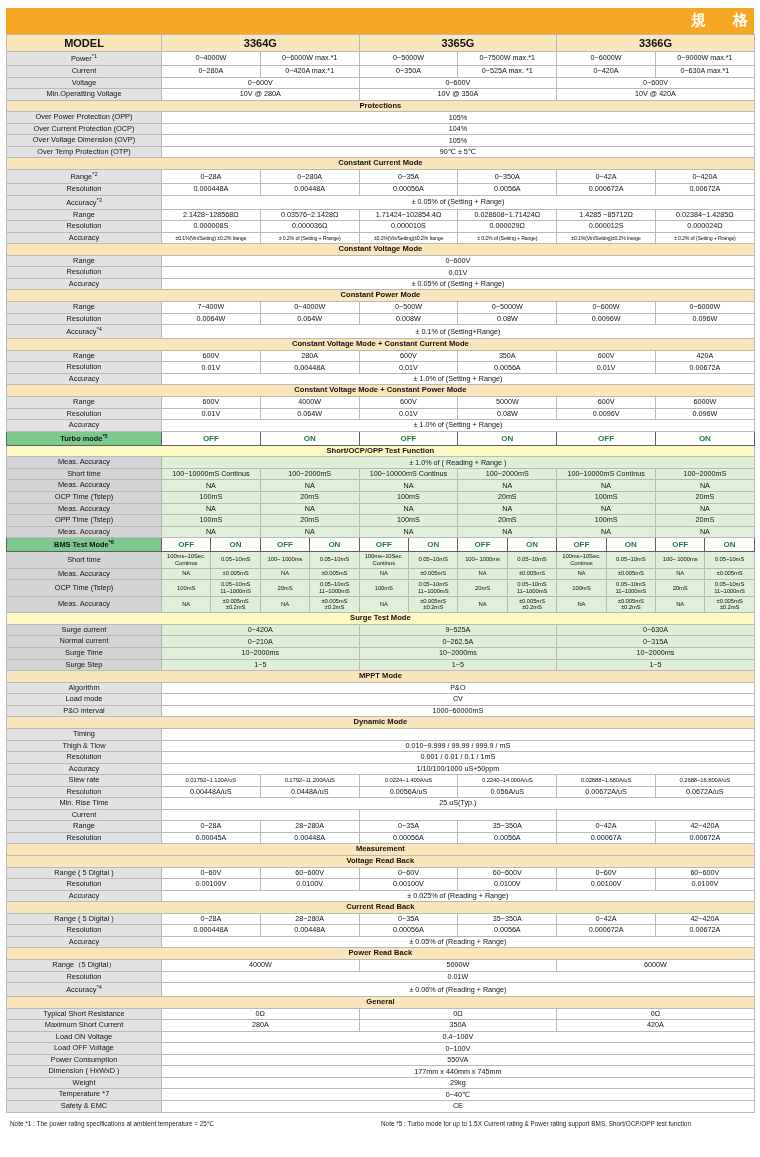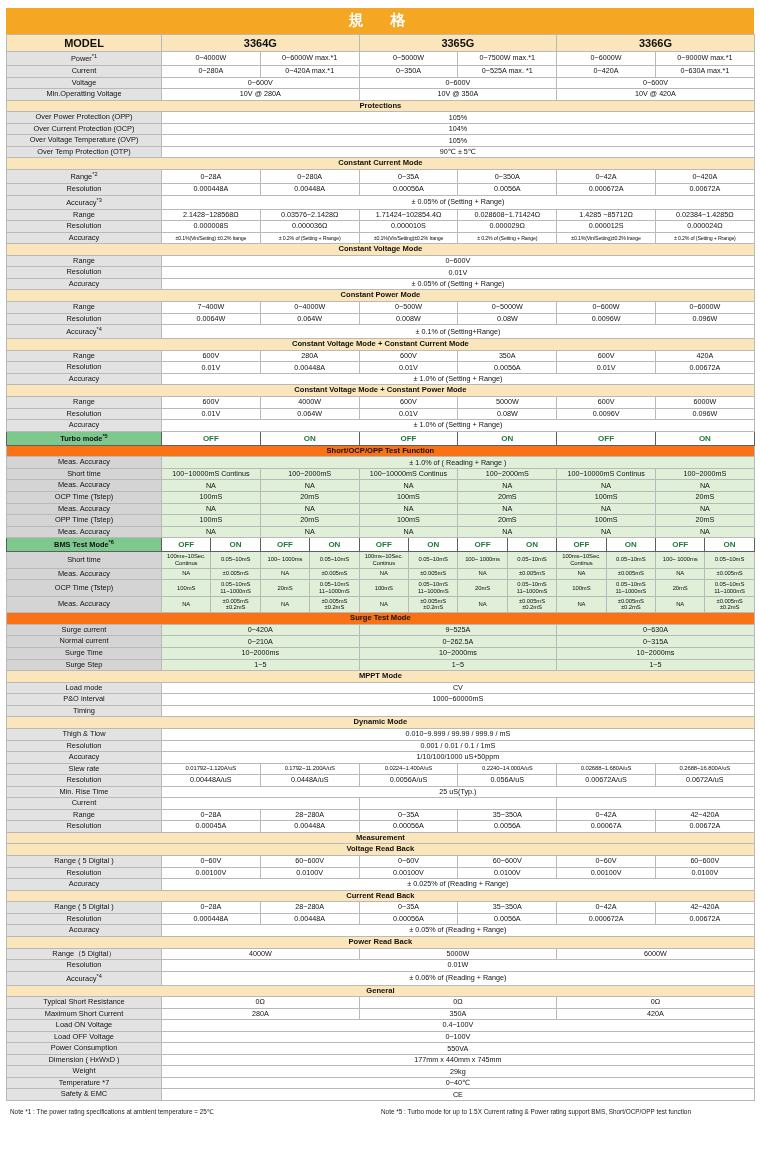--- a/index.html
+++ b/index.html
@@ -12,21 +12,21 @@
     font-family: "Liberation Sans", "DejaVu Sans", sans-serif;
     color: #111;
     overflow: hidden;
   }
   .page { width: 760px; padding: 8px 6px 0 6px; }
 
   
   .banner {
     background: #F5A623;
     color: #ffffff;
-    text-align: center;
+    text-align: right;
     font-size: 15px;
     font-weight: bold;
     letter-spacing: 6px;
     padding: 4px 0 5px 0;
     line-height: 1.1;
   }
 
   
   table.spec {
     width: 100%;
@@ -65,21 +65,21 @@
 
   
   td.sect {
     background: #FBE6BC;
     text-align: left;
     font-weight: bold;
     font-size: 7.6px;
     padding: 1px 4px;
   }
   td.sect-green {
-    background: #f97316;
+    background: #fef9c3;
     text-align: left;
     font-weight: bold;
     font-size: 7.6px;
     padding: 1px 4px;
     border-color: #6a6a6a;
   }
 
   
   td.g-lbl { background: #d4d4d4; text-align: left; padding-left: 4px; font-size: 7.4px; }
   td.g-val { background: #DFEFD8; }
@@ -170,21 +170,21 @@
       </tr>
       <tr>
         <td class="lbl">Over Power Protection (OPP)</td>
         <td class="val" colspan="12">105%</td>
       </tr>
       <tr>
         <td class="lbl">Over Current Protection (OCP)</td>
         <td class="val" colspan="12">104%</td>
       </tr>
       <tr>
-        <td class="lbl">Over Voltage Temperature (OVP)</td>
+        <td class="lbl">Over Voltage Dimension (OVP)</td>
         <td class="val" colspan="12">105%</td>
       </tr>
       <tr>
         <td class="lbl">Over Temp Protection (OTP)</td>
         <td class="val" colspan="12">90℃ ± 5℃</td>
       </tr>
 
       <tr>
         <td class="sect" colspan="13">Constant Current Mode</td>
       </tr>
@@ -512,34 +512,38 @@
         <td class="g-lbl">Surge Step</td>
         <td class="g-val" colspan="4">1~5</td>
         <td class="g-val" colspan="4">1~5</td>
         <td class="g-val" colspan="4">1~5</td>
       </tr>
 
       <tr>
         <td class="sect" colspan="13">MPPT Mode</td>
       </tr>
       <tr>
+        <td class="lbl">Algorithm</td>
+        <td class="val" colspan="12">P&amp;O</td>
+      </tr>
+      <tr>
         <td class="lbl">Load mode</td>
         <td class="val" colspan="12">CV</td>
       </tr>
       <tr>
         <td class="lbl">P&amp;O interval</td>
         <td class="val" colspan="12">1000~60000mS</td>
       </tr>
 
       <tr>
+        <td class="sect" colspan="13">Dynamic Mode</td>
+      </tr>
+      <tr>
         <td class="lbl">Timing</td>
         <td class="val" colspan="12">&nbsp;</td>
-      </tr>
-      <tr>
-        <td class="sect" colspan="13">Dynamic Mode</td>
       </tr>
       <tr>
         <td class="lbl">Thigh &amp; Tlow</td>
         <td class="val" colspan="12">0.010~9.999 / 99.99 / 999.9 / mS</td>
       </tr>
       <tr>
         <td class="lbl">Resolution</td>
         <td class="val" colspan="12">0.001 / 0.01 / 0.1 / 1mS</td>
       </tr>
       <tr>

